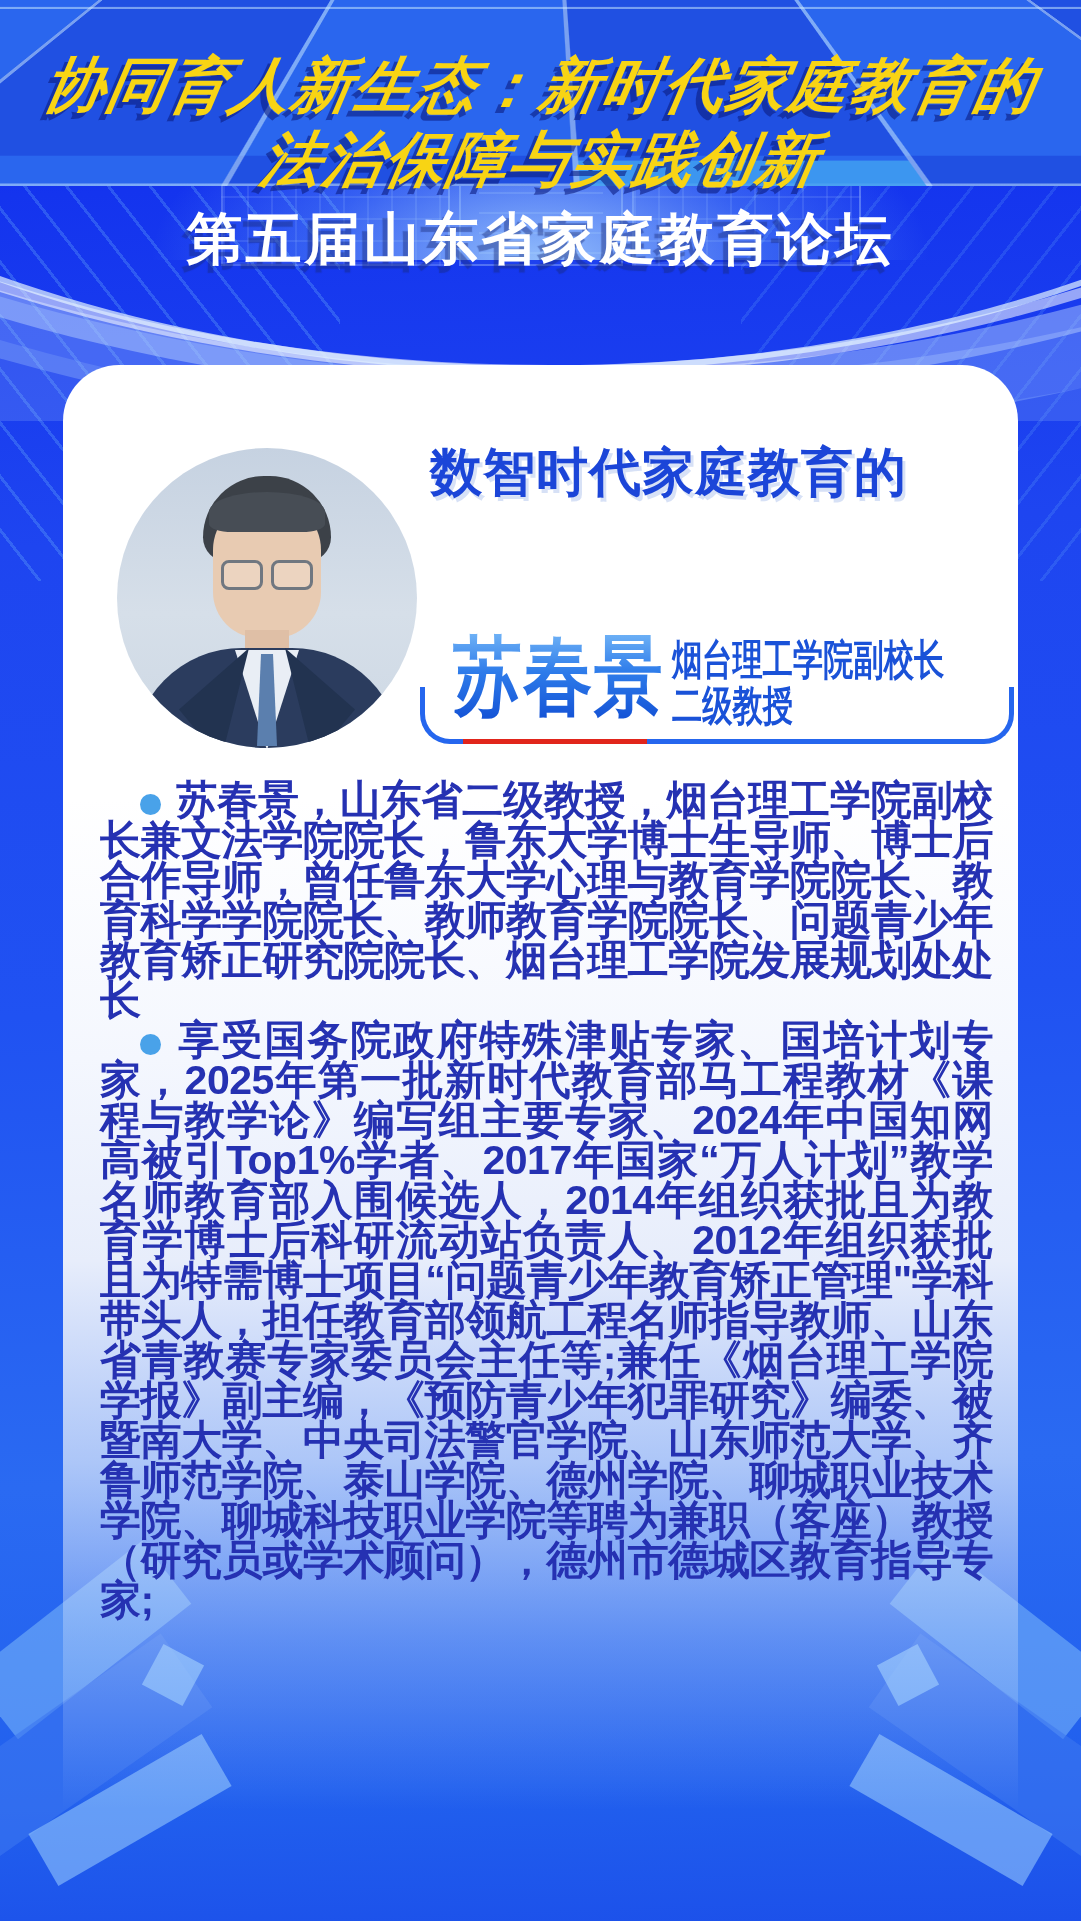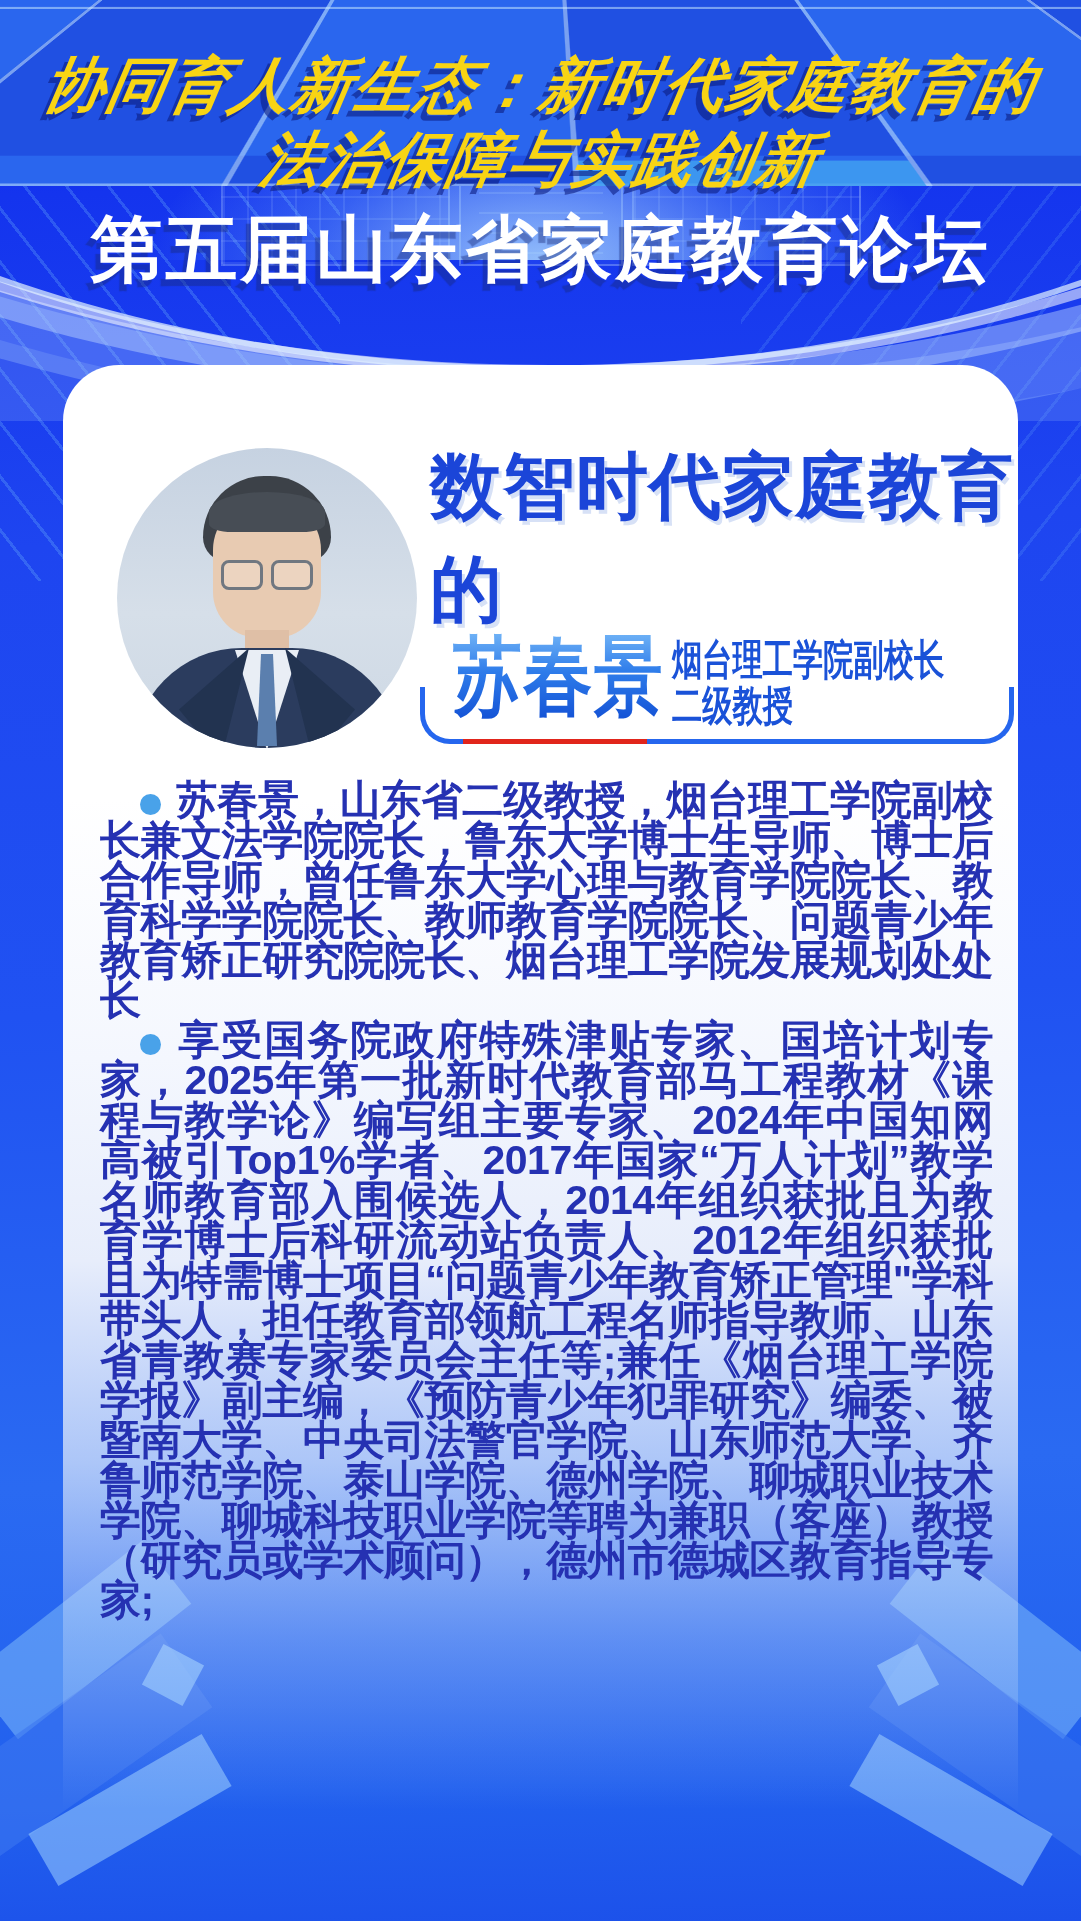--- a/index.html
+++ b/index.html
@@ -53,21 +53,21 @@
       repeating-conic-gradient(from 0deg,#2a66ee 0% 25%,#2050e2 25% 50%);
     background-size:auto,auto,456px 396px;}
   .tile{position:absolute;width:224px;height:194px;}
   .t4{left:916px;top:202px;background:#3f9ff0;opacity:.85;}
   
   .hdr{position:absolute;left:0;width:1081px;text-align:center;z-index:6;}
   .sub1{top:46px;} .sub2{top:120px;}
   .sub1 span,.sub2 span{display:inline-block;transform:skewX(-10deg);
     font-size:60px;font-weight:900;font-style:italic;color:#F8D414;letter-spacing:2px;
     text-shadow:-5px 6px 0 rgba(12,28,130,.6);}
-  .forum{top:202px;font-size:72px;font-weight:900;color:#ffffff;letter-spacing:3px;
+  .forum{top:202px;font-size:56px;font-weight:900;color:#ffffff;letter-spacing:3px;
     text-shadow:-5px 7px 1px rgba(25,40,120,.42);}
   
   .card{position:absolute;left:63px;top:365px;width:955px;height:1445px;z-index:5;
     border-radius:56px 56px 0 0;
     background:linear-gradient(180deg,#ffffff 0%,#ffffff 30%,#f4f7fe 48%,#e7edfb 62%,rgba(216,229,250,.75) 76%,rgba(205,224,250,.35) 88%,rgba(195,218,250,0) 100%);}
   .photo{position:absolute;left:54px;top:83px;width:300px;height:300px;border-radius:50%;overflow:hidden;
     background:linear-gradient(180deg,#c6d2e1 0%,#d6dfe9 55%,#cdd8e4 100%);}
   .p-hair{position:absolute;left:86px;top:28px;width:128px;height:86px;background:#3c4148;
     border-radius:64px 64px 26px 26px;}
   .p-face{position:absolute;left:96px;top:52px;width:108px;height:138px;background:#e8cbb2;
@@ -82,21 +82,21 @@
   .p-suit{position:absolute;left:15px;top:200px;width:270px;height:110px;background:#2b3c5e;
     border-radius:110px 110px 0 0;}
   .p-shirt{position:absolute;left:118px;top:202px;width:64px;height:100px;background:#e9eef5;
     clip-path:polygon(0 0,100% 0,50% 100%);}
   .p-tie{position:absolute;left:140px;top:206px;width:20px;height:92px;background:#5b7fae;
     clip-path:polygon(20% 0,80% 0,100% 100%,0 100%);}
   .p-lapel-l{position:absolute;left:62px;top:200px;width:70px;height:112px;background:#223350;
     clip-path:polygon(100% 0,0 55%,60% 100%);}
   .p-lapel-r{position:absolute;left:168px;top:200px;width:70px;height:112px;background:#223350;
     clip-path:polygon(0 0,100% 55%,40% 100%);}
-  .topic{position:absolute;left:367px;top:70px;font-size:72px;font-weight:900;color:#1B45D8;
+  .topic{position:absolute;left:367px;top:70px;font-size:52px;font-weight:900;color:#1B45D8;
     line-height:1.43;letter-spacing:1px;text-shadow:3px 4px 0 rgba(140,170,230,.35);}
   .name{position:absolute;left:390px;top:268px;font-size:86px;font-weight:900;line-height:1;
     transform:scaleX(.80);transform-origin:left top;letter-spacing:2px;
     background:linear-gradient(180deg,#6fb2f6 0%,#2e7cea 45%,#1453d6 100%);
     -webkit-background-clip:text;background-clip:text;color:transparent;}
   .roles{position:absolute;left:609px;top:272px;transform:scaleX(.72);transform-origin:left top;
     font-size:42px;font-weight:900;color:#1A52D8;line-height:1.1;white-space:nowrap;}
   .bracket{position:absolute;left:357px;top:322px;width:584px;height:52px;
     border-left:5px solid #2566EE;border-right:5px solid #2566EE;border-bottom:5px solid #2566EE;
     border-radius:0 0 30px 30px;}

